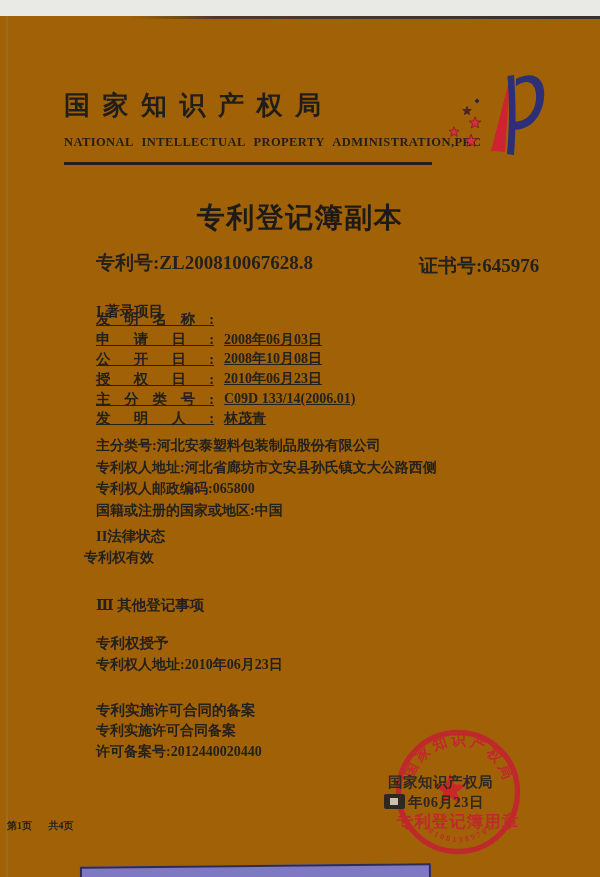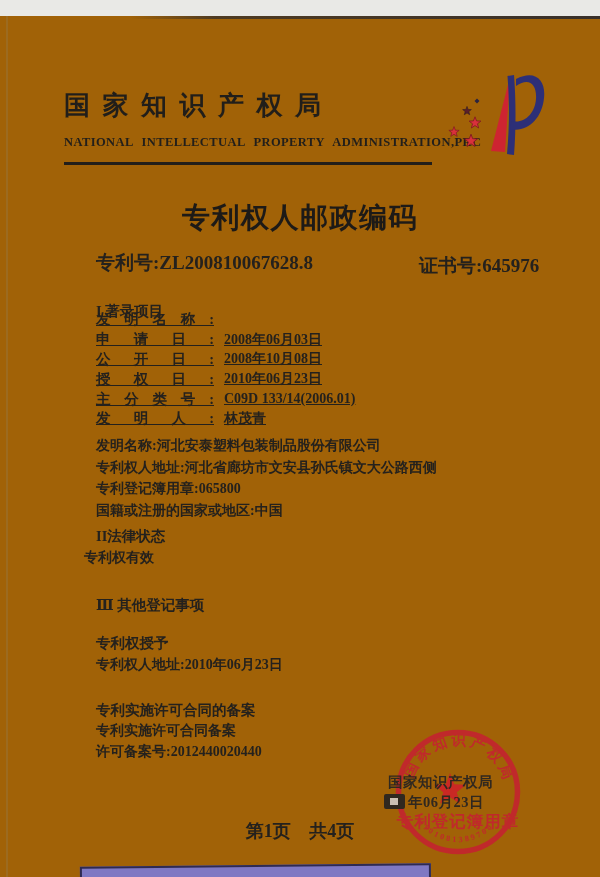--- a/index.html
+++ b/index.html
@@ -40,21 +40,21 @@
   #patentee{left:96px;top:419px;line-height:21.5px;}
   #legal-heading{left:96px;top:511px;}
   #legal-status{left:84px;top:533px;}
   #other-heading{left:96px;top:580px;}
   #grant-sub{left:96px;top:618px;}
   #grant-date{left:96px;top:640px;}
   #license-sub{left:96px;top:685px;}
   #license-rec{left:96px;top:706px;}
   #license-no{left:96px;top:727px;}
   
-  #footer{left:0;top:803px;width:600px;text-align:center;font-size:18px;font-weight:700;}
+  #footer{left:0;top:803px;width:600px;text-align:left;font-size:10px;font-weight:700;}
   #footer .pg{margin:0 7px;}
   
   #stamp{left:380px;top:708px;opacity:.95;}
   #stamp text{font-family:"Liberation Serif","DejaVu Serif",serif;}
 </style>
 </head>
 <body>
 
 <div id="paper">
 
@@ -79,21 +79,21 @@
         </g>
       <g transform="translate(37,70) scale(6.8)">
           <polygon fill="#d8303c" stroke="#7a1520" stroke-width="0.12" points="0,-1 0.247,-0.34 0.951,-0.309 0.399,0.13 0.588,0.809 0,0.42 -0.588,0.809 -0.399,0.13 -0.951,-0.309 -0.247,-0.34"></polygon>
         </g>
     </g>
     <path d="M76 6 L71 81 L57 80 Z" fill="#ce2431"></path>
     <path d="M80 4 C82 30 82 58 80 84 L73 83 C75.5 56 75.5 30 73.5 5 Z" fill="#2d2f77"></path>
     <path d="M82 8 C102 -2 112 10 110 27 C108 48 93 62 76 58 L77.5 50 C91 53 101 42 102 28 C103 13 95 6 82 15 Z" fill="#2d2f77"></path>
   </svg>
 
-  <div class="abs" id="doc-title">专利权人邮政编码</div>
+  <div class="abs" id="doc-title">专利登记簿副本</div>
   <div class="abs idtext" id="patent-no">专利号:ZL200810067628.8</div>
   <div class="abs idtext" id="cert-no">证书号:645976</div>
 
   <div class="abs h" id="bib-heading">I 著录项目</div>
   <div class="abs" id="fields">
     <div class="frow">
       <span class="flabel">发明名称:</span>
     </div>
     <div class="frow">
       <span class="flabel">申请日:</span>
@@ -111,23 +111,23 @@
       <span class="flabel">主分类号:</span>
       <span class="fvalue">C09D 133/14(2006.01)</span>
     </div>
     <div class="frow">
       <span class="flabel">发明人:</span>
       <span class="fvalue">林茂青</span>
     </div>
   </div>
 
   <div class="abs t" id="patentee">
-    <div>发明名称:河北安泰塑料包装制品股份有限公司</div>
+    <div>主分类号:河北安泰塑料包装制品股份有限公司</div>
     <div>专利权人地址:河北省廊坊市文安县孙氏镇文大公路西侧</div>
-    <div>专利登记簿用章:065800</div>
+    <div>专利权人邮政编码:065800</div>
     <div>国籍或注册的国家或地区:中国</div>
   </div>
 
   <div class="abs h" id="legal-heading">II法律状态</div>
   <div class="abs t" id="legal-status">专利权有效</div>
 
   <div class="abs h" id="other-heading">Ⅲ 其他登记事项</div>
   <div class="abs h" id="grant-sub">专利权授予</div>
   <div class="abs t" id="grant-date">专利权人地址:2010年06月23日</div>
   <div class="abs h" id="license-sub">专利实施许可合同的备案</div>

